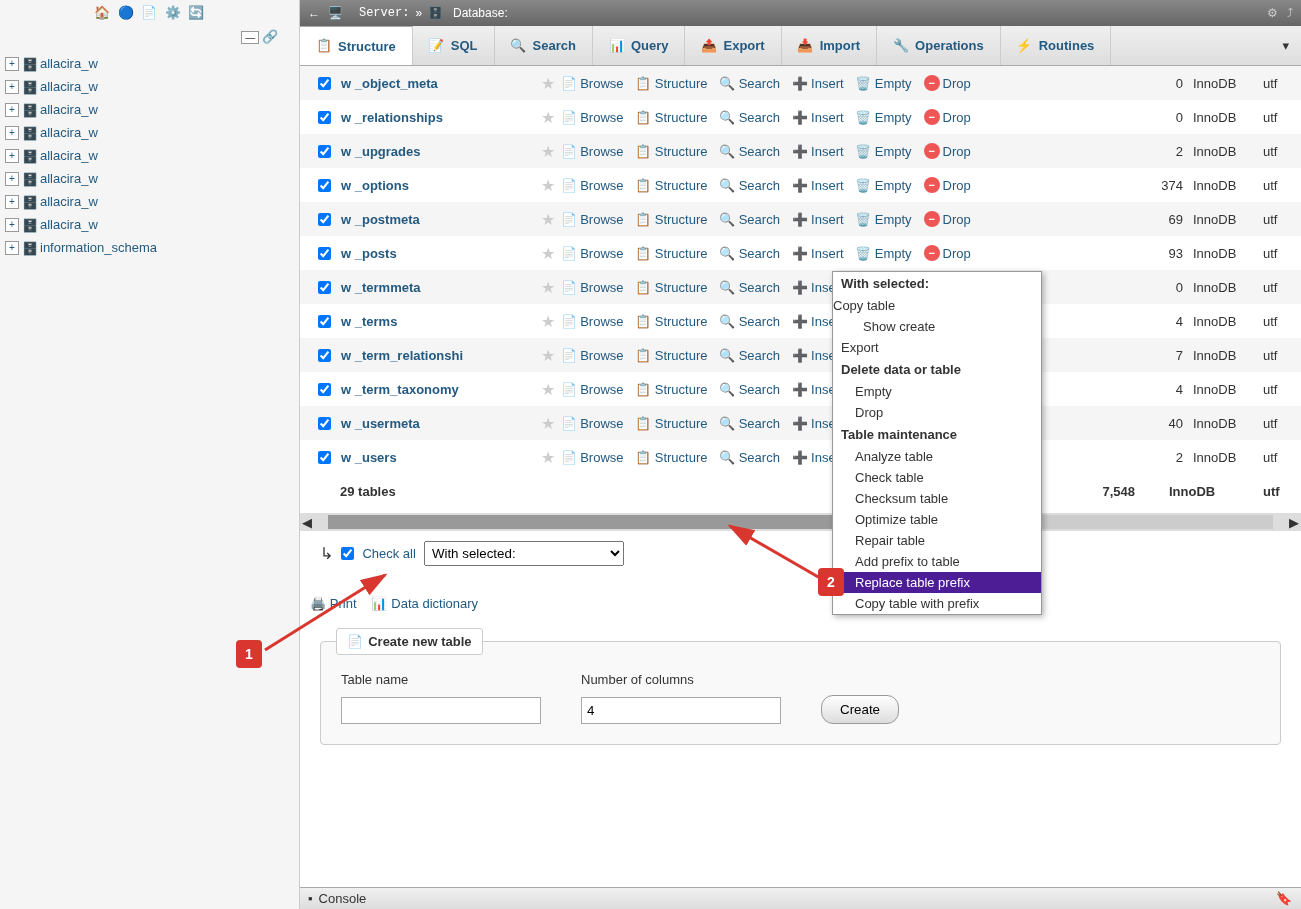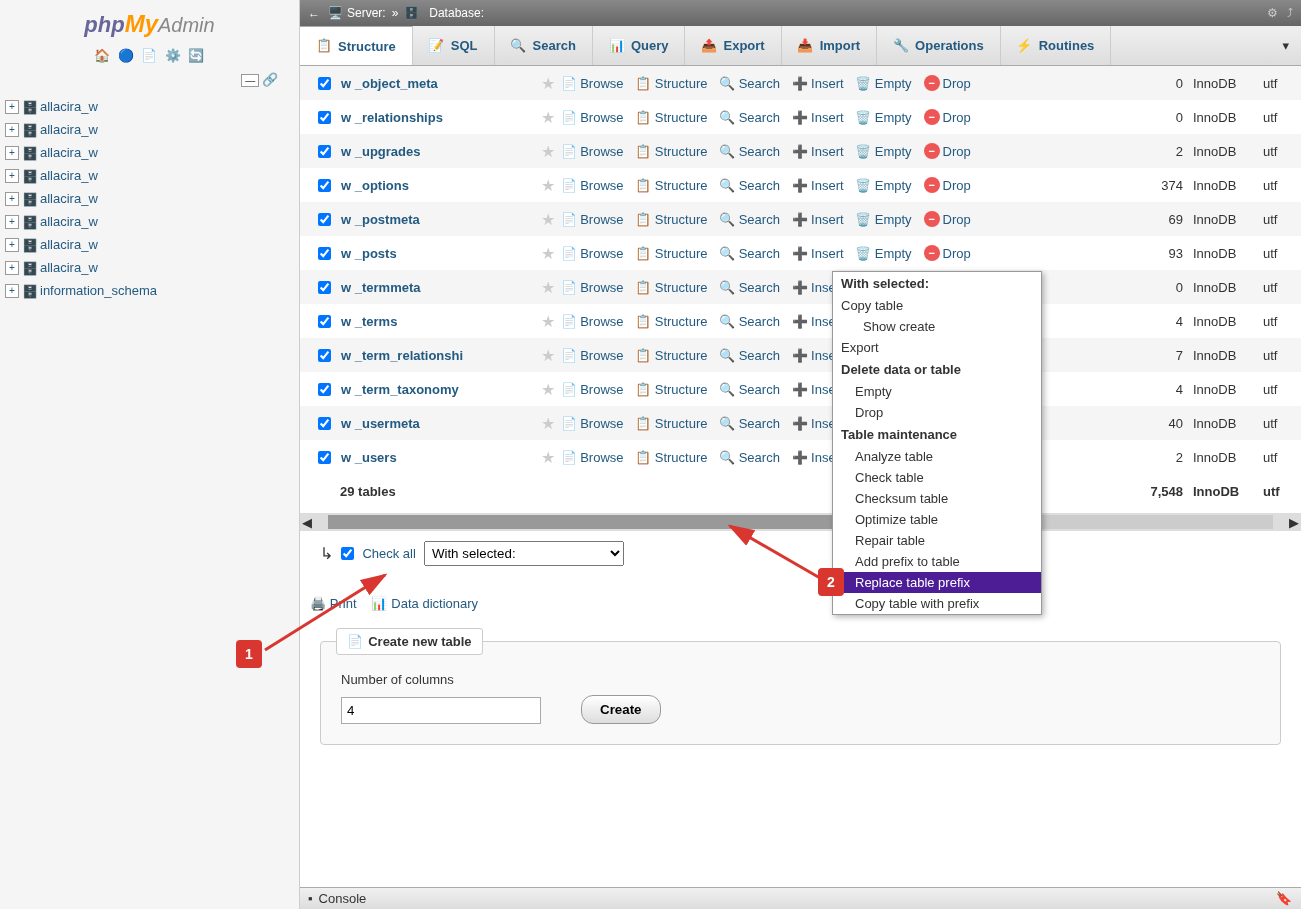--- a/index.html
+++ b/index.html
@@ -40,60 +40,57 @@
 .table-list { width: 100%; }
 .table-row { display: flex; align-items: center; height: 34px; padding: 8px 8px; }
 .table-row:nth-child(odd) { background: #f5f5f5; }
 .table-row input[type=checkbox] { margin: 0 10px; }
 .table-row .name { width: 200px; color: #235a81; font-weight: bold; }
 .table-row .star { width: 20px; color: #ccc; font-size: 16px; }
 .action { display: flex; align-items: center; gap: 3px; color: #235a81; margin-right: 12px; cursor: pointer; }
 .rows-col { margin-left: auto; width: 50px; text-align: right; color: #333; }
 .engine-col { width: 60px; margin-left: 10px; }
 .collation-col { width: 30px; margin-left: 10px; }
-.summary-row { display: flex; align-items: center; height: 34px; padding: 0 8px; font-weight: bold; background: #fff; }
+.summary-row { display: flex; align-items: center; height: 34px; padding: 0 8px; font-weight: bold; background: #fff; gap: 24px; }
 .summary-row .name { margin-left: 32px; width: 200px; }
 
 .hscroll { height: 18px; background: #ddd; display: flex; align-items: center; margin-top: 5px; }
 .hscroll .track { flex: 1; background: #ccc; height: 14px; margin: 0 14px; position: relative; }
 .hscroll .thumb { position: absolute; left:0; width: 70%; height: 100%; background: #999; }
 .hscroll .arrow { width: 14px; text-align: center; }
 
 .check-all { display: flex; align-items: center; gap: 8px; padding: 10px 20px; }
 .check-all select { width: 200px; padding: 3px; }
 
 .print-row { padding: 20px 10px; display: flex; gap: 15px; }
 
 .create-table { margin: 10px 20px; border: 1px solid #ccc; padding: 20px; border-radius: 4px; background: #f9f9f9; position: relative; }
 .create-table-header { position: absolute; top: -14px; left: 15px; background: #fff; border: 1px solid #ccc; padding: 5px 10px; border-radius: 3px; display: flex; align-items: center; gap: 5px; font-weight: bold; }
 .create-table-fields { display: flex; gap: 40px; align-items: flex-end; margin-top: 10px; }
 .create-table-fields label { display: block; margin-bottom: 10px; }
 .create-table-fields input { width: 200px; padding: 5px; border: 1px solid #aaa; }
-.create-btn { padding: 6px 18px; border: 1px solid #999; border-radius: 12px; background: linear-gradient(#fff,#ddd); font-weight: bold; cursor: pointer; }
+.create-btn { padding: 6px 18px; border: 1px solid #999; border-radius: 12px; background: linear-gradient(#fff,#ddd); font-weight: normal; cursor: pointer; }
 
 .context-menu { position: absolute; left: 532px; top: 205px; width: 210px; background: #fff; border: 1px solid #999; box-shadow: 2px 2px 6px rgba(0,0,0,0.3); font-size: 13px; z-index: 100; }
 .context-menu .menu-header { padding: 4px 8px; font-weight: bold; }
 .context-menu .menu-item { padding: 3px 8px 3px 22px; cursor: pointer; }
 .context-menu .menu-item.highlighted { background: #4c1d95; color: #fff; }
 
 .console-bar { position: absolute; bottom: 0; left: 0; right: 0; height: 22px; background: linear-gradient(#f0f0f0,#ddd); border-top: 1px solid #aaa; display: flex; align-items: center; padding: 0 8px; }
 .console-bar .right { margin-left: auto; }
 
 
 .marker { position: absolute; width: 26px; height: 28px; background: #d9362f; color: #fff; border-radius: 4px; display: flex; align-items: center; justify-content: center; font-weight: bold; font-size: 14px; z-index: 200; }
 .arrow-svg { position: absolute; z-index: 150; pointer-events: none; }
 .drop-circle { width:16px; height:16px; background:#e55; border-radius:50%; display:inline-flex; align-items:center; justify-content:center; color:#fff; font-size:11px; font-weight:bold; }
 </style>
 </head>
 <body>
 
 <div class="sidebar">
-  <div class="logo">
-    <span class="php">php</span><span class="my">My</span><span class="admin">Admin</span>
-  </div>
   <div class="sidebar-icons">
     <span>🏠</span>
     <span>🔵</span>
     <span>📄</span>
     <span>⚙️</span>
     <span>🔄</span>
   </div>
   <div class="collapse-row">
     <span style="border:1px solid #999;padding:0 3px;font-size:10px;background:#fff;">—</span>
     <span>🔗</span>
@@ -144,21 +141,21 @@
         <span class="db-icon">🗄️</span>
         <span>information_schema</span>
       </div>
     </div>
 </div>
 
 <div class="main">
   <div class="breadcrumb">
     <span class="arrow-back">←</span>
     <span>🖥️</span>
-    <span style="margin-left:4px;">Server:</span>
+    <span style="margin-left:16px;font-family:Liberation Mono, monospace;">Server:</span>
     <span class="sep">»</span>
     <span>🗄️</span>
     <span style="margin-left:10px;">Database:</span>
     <span class="right-icons">
       <span style="color:#ccc;">⚙</span>
       <span style="color:#ccc;margin-left:6px;">⤴</span>
     </span>
   </div>
 
   <div class="tabs">
@@ -398,30 +395,34 @@
       <a><span>📊</span> <span>Data dictionary</span></a>
     </div>
 
     <div class="create-table">
       <div class="create-table-header">
         <span>📄</span>
         <span>Create new table</span>
       </div>
       <div class="create-table-fields">
         <div>
+          <label>Table name</label>
+          <input type="text" style="">
+        </div>
+        <div>
           <label>Number of columns</label>
           <input type="text" value="4" style="">
         </div>
         <button class="create-btn">Create</button>
       </div>
     </div>
 
     <div class="context-menu">
       <div class="menu-header">With selected:</div>
-      <div class="menu-item" style="padding-left:8px;">Copy table</div>
+      <div class="menu-item" style="padding-left:0;">Copy table</div>
       <div class="menu-item" style="padding-left:8px;margin-left:22px;">Show create</div>
       <div class="menu-item" style="padding-left:8px;">Export</div>
       <div class="menu-header">Delete data or table</div>
       <div class="menu-item">Empty</div>
       <div class="menu-item">Drop</div>
       <div class="menu-header">Table maintenance</div>
       <div class="menu-item">Analyze table</div>
       <div class="menu-item">Check table</div>
       <div class="menu-item">Checksum table</div>
       <div class="menu-item">Optimize table</div>

